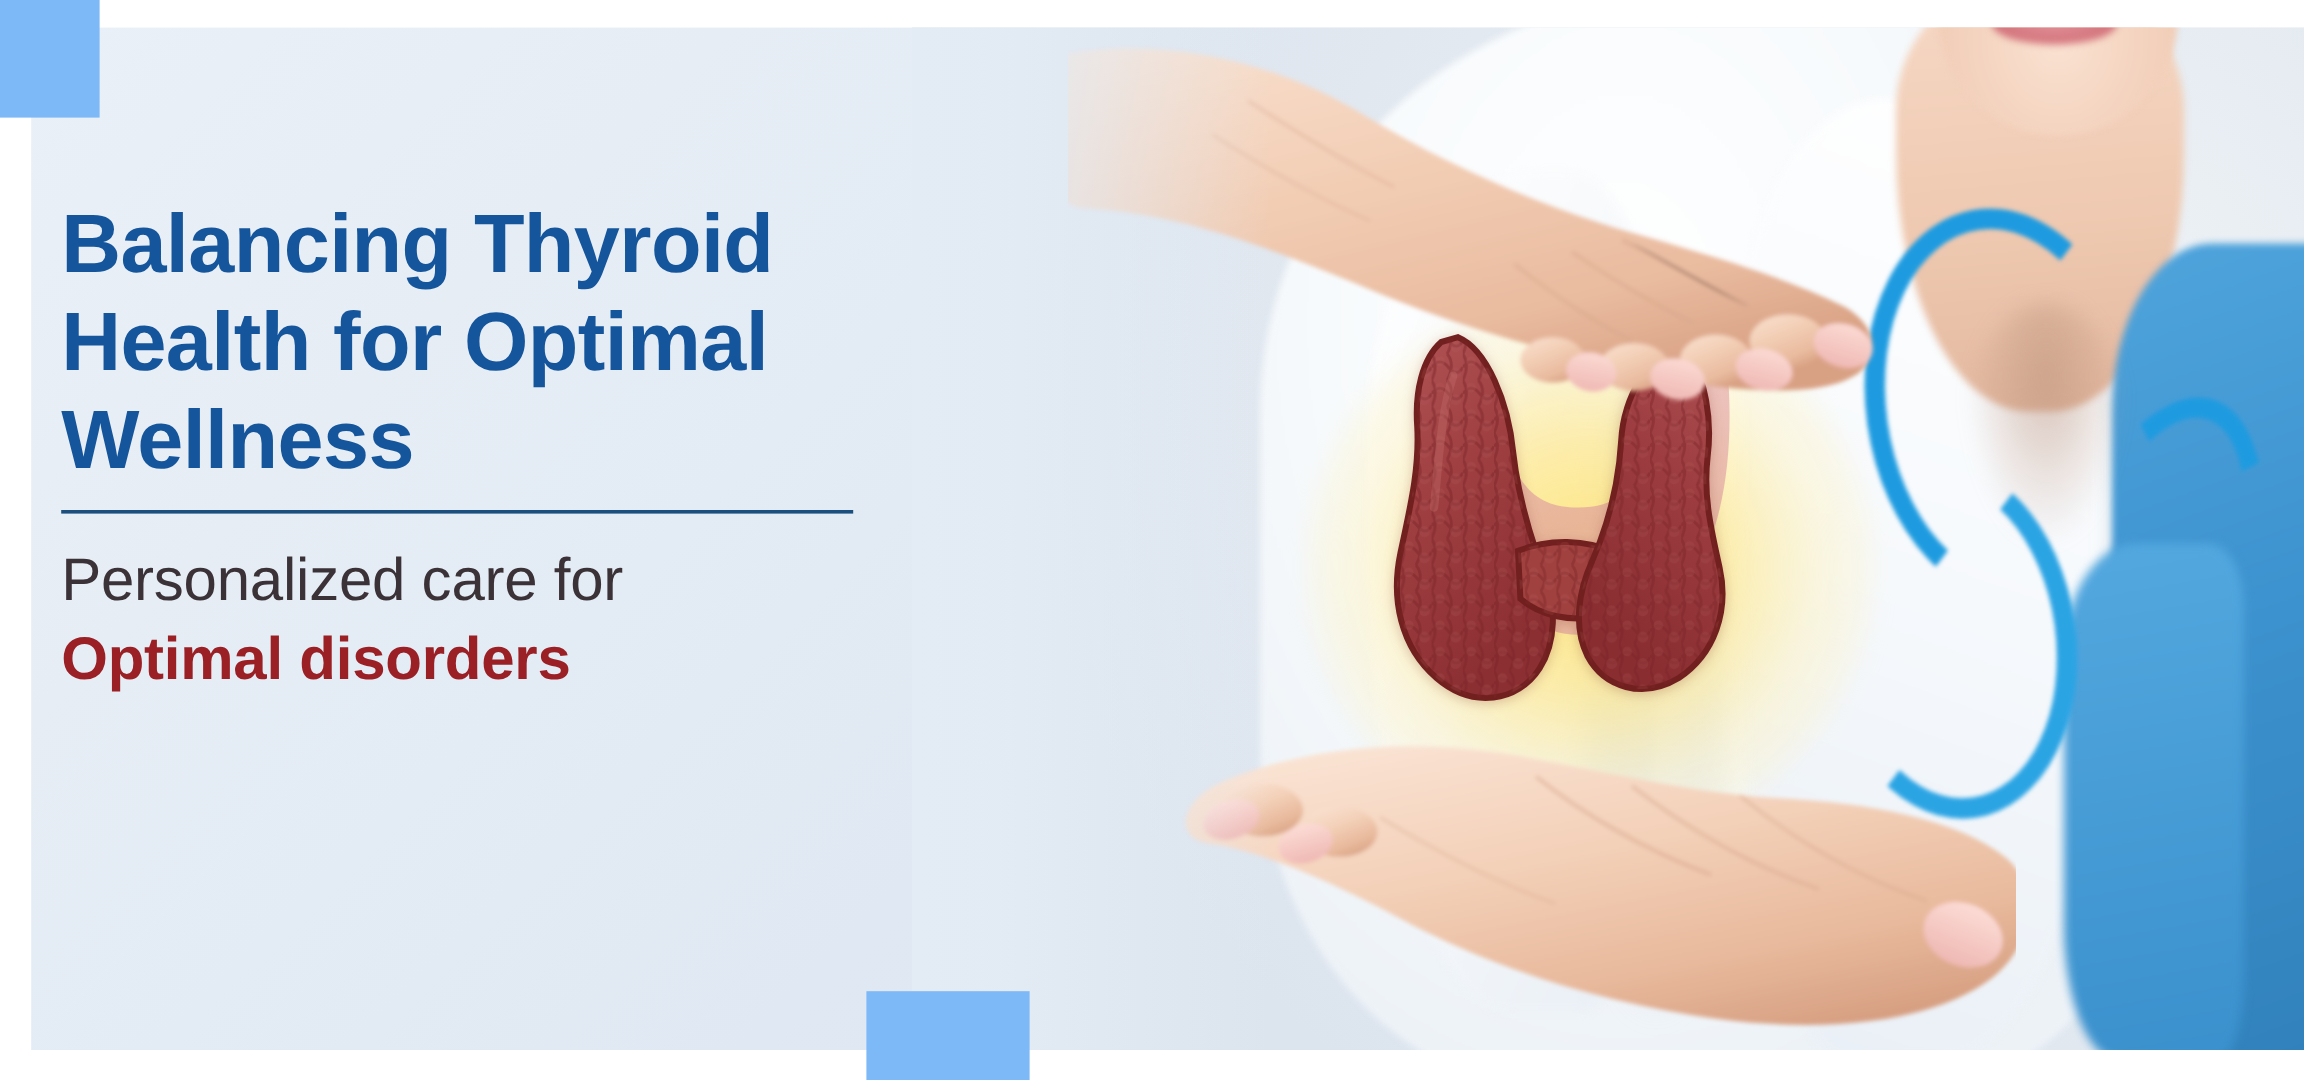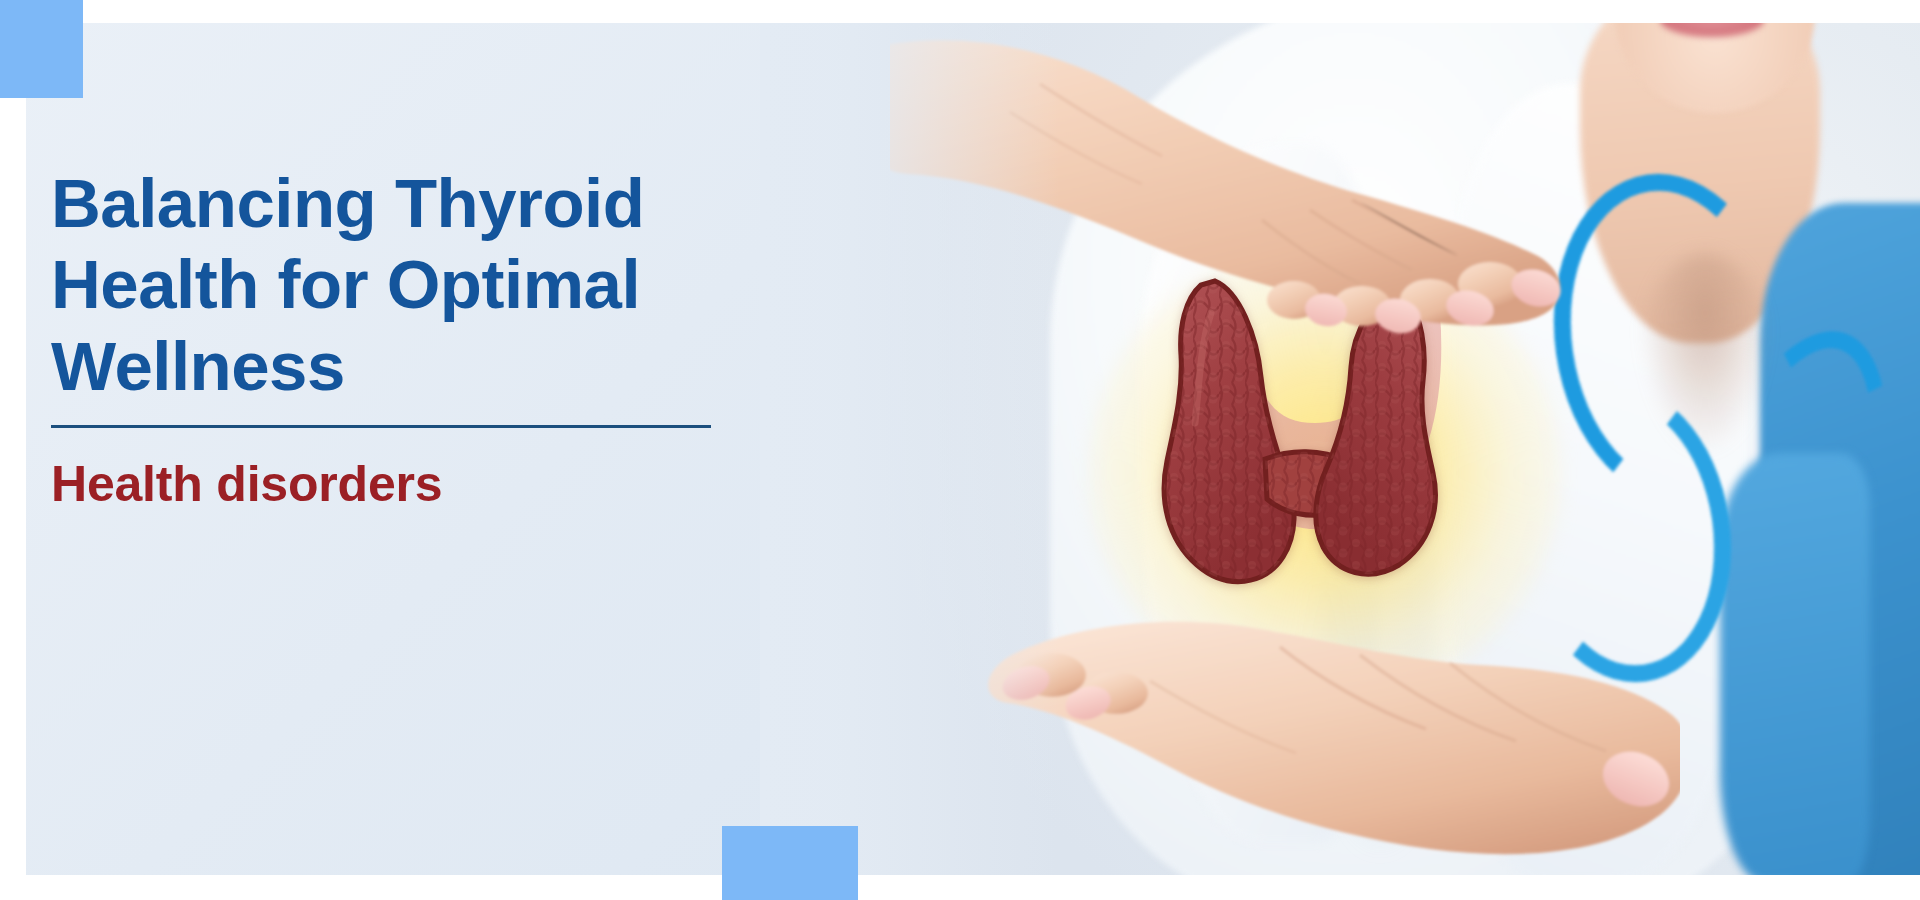--- a/index.html
+++ b/index.html
@@ -425,17 +425,18 @@
           <ellipse cx="676" cy="236" rx="34" ry="26" transform="rotate(22 676 236)" fill="url(#nailB)"></ellipse>
         </g>
       </svg>
 
       <div class="photo-fade"></div>
     </div>
 
     <div class="content">
       <h1 class="headline">Balancing Thyroid Health for Optimal Wellness</h1>
       <div class="rule"></div>
-      <div class="sub-line-2">Health disorders</div>
+      <div class="sub-line-1">Personalized care for</div>
+      <div class="sub-line-2">Optimal disorders</div>
     </div>
 
   </div>
 </div>
 
 </body></html>

